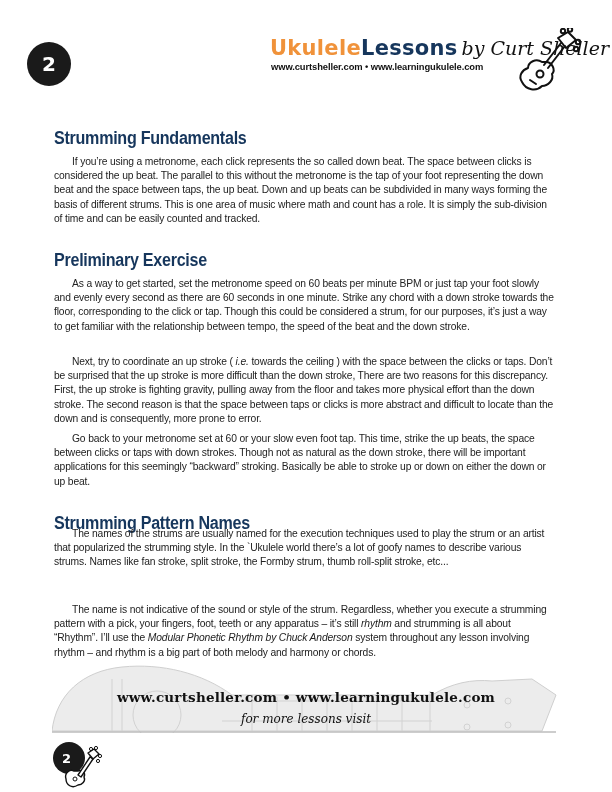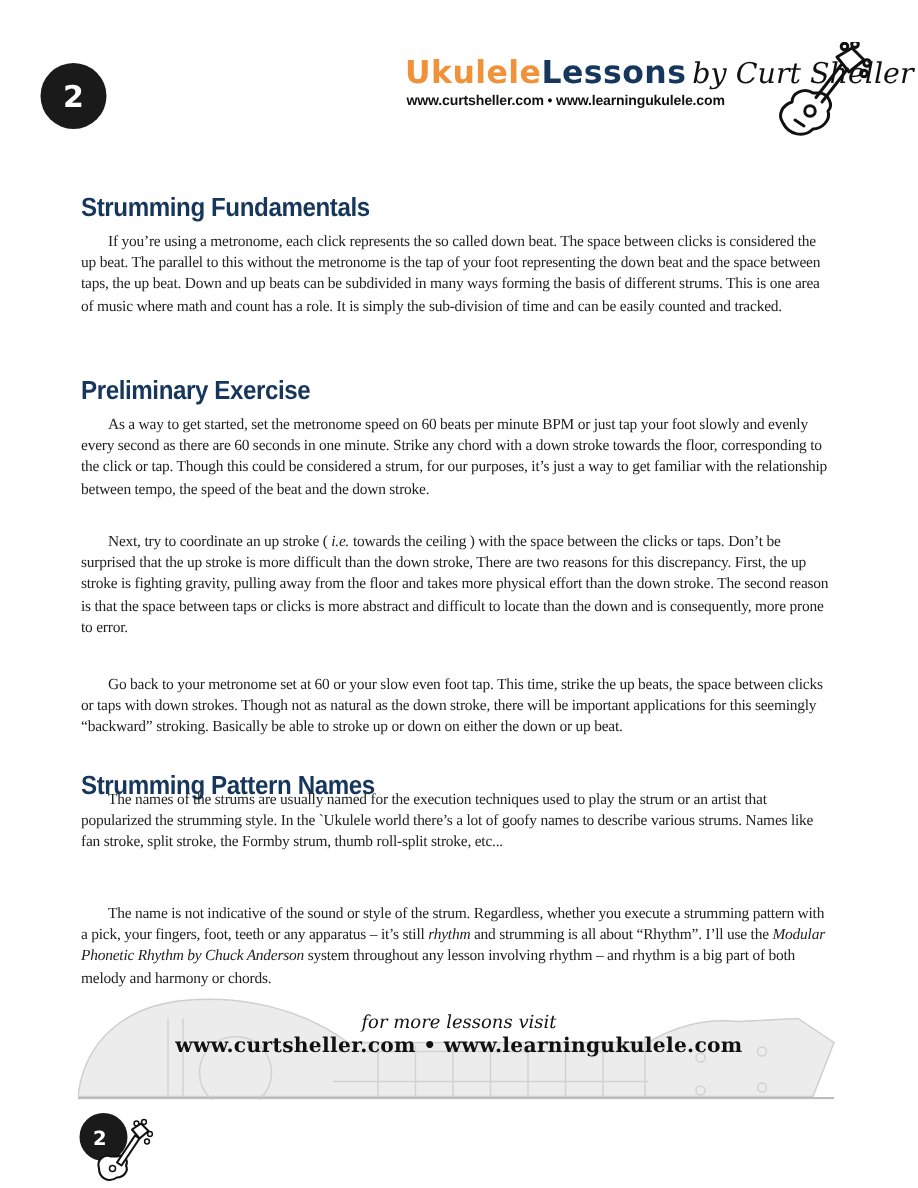--- a/index.html
+++ b/index.html
@@ -16,26 +16,26 @@
   .brand-ukulele { color: #f0923a; font-family: "DejaVu Sans", sans-serif; font-weight: bold; letter-spacing: 0.3px; }
   .brand-lessons { color: #16365c; font-family: "DejaVu Sans", sans-serif; font-weight: bold; letter-spacing: 0.3px; }
   .brand-by { color: #111; font-family: "DejaVu Serif", serif; font-style: italic; font-size: 19px; margin-left: 4px; }
   .brand-urls { position: absolute; left: 1px; top: 25px; font-family: "Liberation Sans", sans-serif;
                 font-weight: bold; font-size: 9.4px; color: #111; white-space: nowrap; letter-spacing: -0.1px; }
   .brand-uke { position: absolute; left: 244px; top: -8px; width: 68px; height: 66px; }
 
   .content { position: absolute; left: 54px; top: 0; width: 500px; }
   h2 { position: absolute; left: 0; margin: 0; font-family: "Liberation Sans", sans-serif; font-weight: bold;
        font-size: 17.5px; color: #16365c; letter-spacing: -0.3px; transform: scaleX(0.92); transform-origin: left; white-space: nowrap; }
-  p { position: absolute; left: 0; width: 500px; margin: 0; font-family: Liberation Serif, serif;
+  p { position: absolute; left: 0; width: 500px; margin: 0; font-family: Liberation Sans, sans-serif;
       font-size: 10.3px; line-height: 14.2px; color: #222; text-indent: 18px; letter-spacing: -0.15px; }
   p i { font-style: italic; }
 
   .footer-bg { position: absolute; left: 52px; top: 665px; width: 510px; height: 68px; }
-  .footer-lead { position: absolute; left: 0; width: 612px; top: 674px; text-align: center;
+  .footer-lead { position: absolute; left: 0; width: 612px; top: 712px; text-align: center;
                  font-family: "DejaVu Serif", serif; font-style: italic; font-size: 12px; color: #111; }
   .footer-urls { position: absolute; left: 0; width: 612px; top: 689px; text-align: center;
                  font-family: "DejaVu Serif", serif; font-weight: bold; font-size: 13.5px; color: #111; letter-spacing: 0.2px; }
 
   .foot-badge { position: absolute; left: 52px; top: 741px; width: 50px; height: 50px; }
 </style>
 </head>
 <body>
 
 <div class="page-badge">
@@ -63,21 +63,21 @@
   </svg>
 </div>
 
 <div class="content">
   <h2 style="top:128px">Strumming Fundamentals</h2>
   <p style="top:155px">If you’re using a metronome, each click represents the so called down beat. The space between clicks is considered the up beat. The parallel to this without the metronome is the tap of your foot representing the down beat and the space between taps, the up beat. Down and up beats can be subdivided in many ways forming the basis of different strums. This is one area of music where math and count has a role. It is simply the sub-division of time and can be easily counted and tracked.</p>
 
   <h2 style="top:250px">Preliminary Exercise</h2>
   <p style="top:277px">As a way to get started, set the metronome speed on 60 beats per minute BPM or just tap your foot slowly and evenly every second as there are 60 seconds in one minute. Strike any chord with a down stroke towards the floor, corresponding to the click or tap. Though this could be considered a strum, for our purposes, it’s just a way to get familiar with the relationship between tempo, the speed of the beat and the down stroke.</p>
   <p style="top:355px"><span>Next, try to coordinate an up stroke ( </span><i>i.e.</i><span> towards the ceiling ) with the space between the clicks or taps. Don’t be surprised that the up stroke is more difficult than the down stroke, There are two reasons for this discrepancy. First, the up stroke is fighting gravity, pulling away from the floor and takes more physical effort than the down stroke. The second reason is that the space between taps or clicks is more abstract and difficult to locate than the down and is consequently, more prone to error.</span></p>
-  <p style="top:450px">Go back to your metronome set at 60 or your slow even foot tap. This time, strike the up beats, the space between clicks or taps with down strokes. Though not as natural as the down stroke, there will be important applications for this seemingly “backward” stroking. Basically be able to stroke up or down on either the down or up beat.</p>
+  <p style="top:432px">Go back to your metronome set at 60 or your slow even foot tap. This time, strike the up beats, the space between clicks or taps with down strokes. Though not as natural as the down stroke, there will be important applications for this seemingly “backward” stroking. Basically be able to stroke up or down on either the down or up beat.</p>
 
   <h2 style="top:513px">Strumming Pattern Names</h2>
   <p style="top:527px">The names of the strums are usually named for the execution techniques used to play the strum or an artist that popularized the strumming style. In the `Ukulele world there’s a lot of goofy names to describe various strums. Names like fan stroke, split stroke, the Formby strum, thumb roll-split stroke, etc...</p>
   <p style="top:603px"><span>The name is not indicative of the sound or style of the strum. Regardless, whether you execute a strumming pattern with a pick, your fingers, foot, teeth or any apparatus – it’s still </span><i>rhythm</i><span> and strumming is all about “Rhythm”. I’ll use the </span><i>Modular Phonetic Rhythm by Chuck Anderson</i><span> system throughout any lesson involving rhythm – and rhythm is a big part of both melody and harmony or chords.</span></p>
 </div>
 
 <svg class="footer-bg" viewBox="0 0 510 68" preserveAspectRatio="none">
   <path d="M0 66 C4 30 30 6 70 2 C110 -2 150 8 180 30 L380 30 C400 18 420 14 440 16 L480 14 L504 30 L490 66 Z" fill="#ececec" stroke="#cfcfcf" stroke-width="1"></path>
   <g stroke="#d2d2d2" stroke-width="1" fill="none">
     <circle cx="105" cy="50" r="24"></circle>

